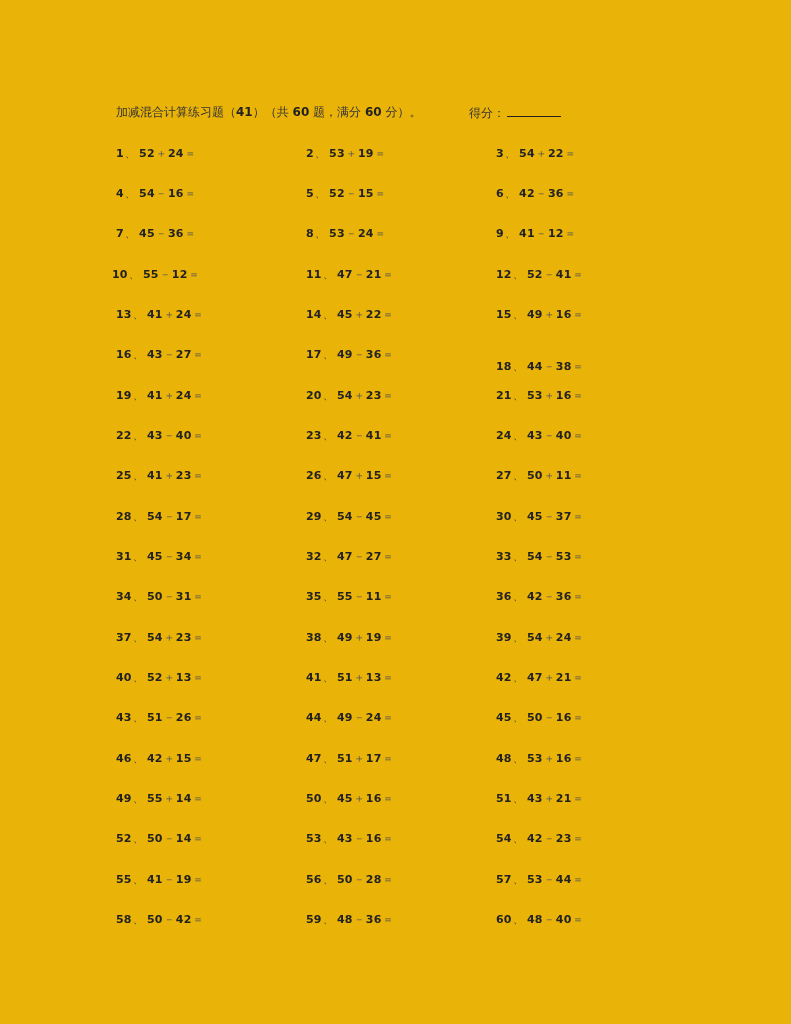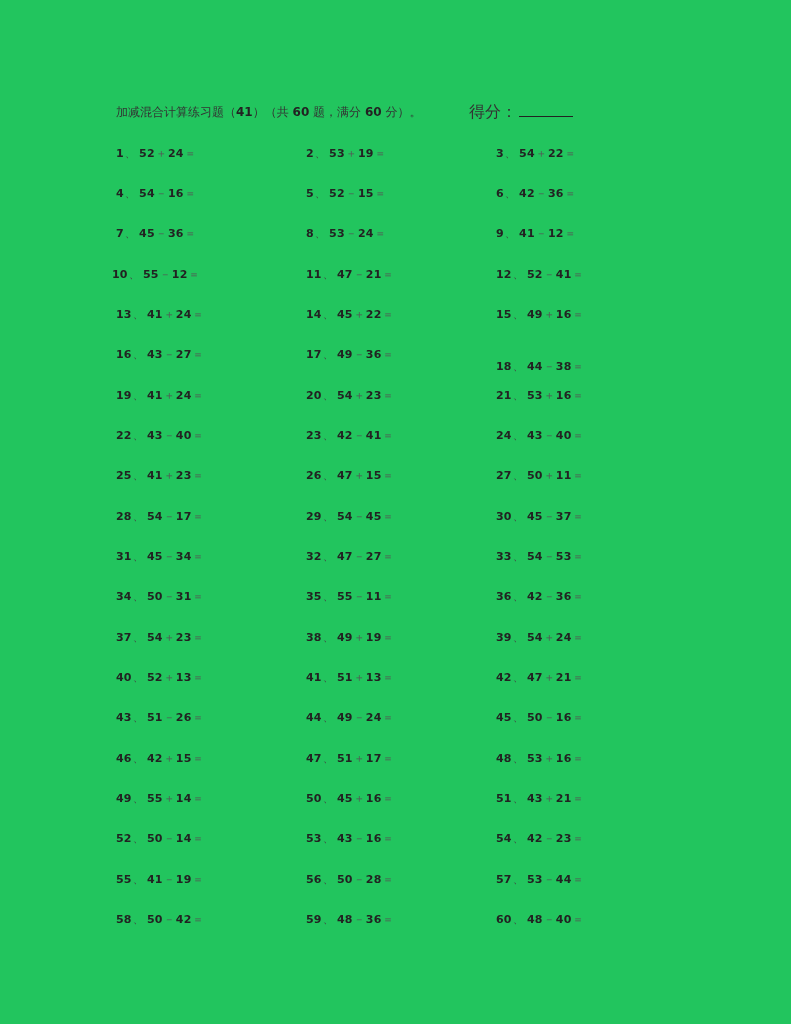--- a/index.html
+++ b/index.html
@@ -12,37 +12,37 @@
       height: 1024px;
       position: relative;
       overflow: hidden;
       font-family: "DejaVu Sans", sans-serif;
       color: #1a1a1a;
     }
     .page {
       position: absolute;
       left: 0; top: 0;
       width: 791px; height: 1024px;
-      background: #22c55e;
+      background: #eab308;
     }
     .header {
       position: absolute;
       left: 116px;
       top: 104px;
       font-size: 12px;
       line-height: 16px;
       white-space: nowrap;
       color: #333;
     }
     .header b { font-weight: bold; color: #222; }
     .score {
       position: absolute;
       left: 469px;
       top: 104px;
-      font-size: 16px;
+      font-size: 12px;
       line-height: 16px;
       white-space: nowrap;
       color: #333;
     }
     .score-blank {
       display: inline-block;
       width: 54px;
       border-bottom: 1.2px solid #222;
       height: 12px;
       vertical-align: baseline;

